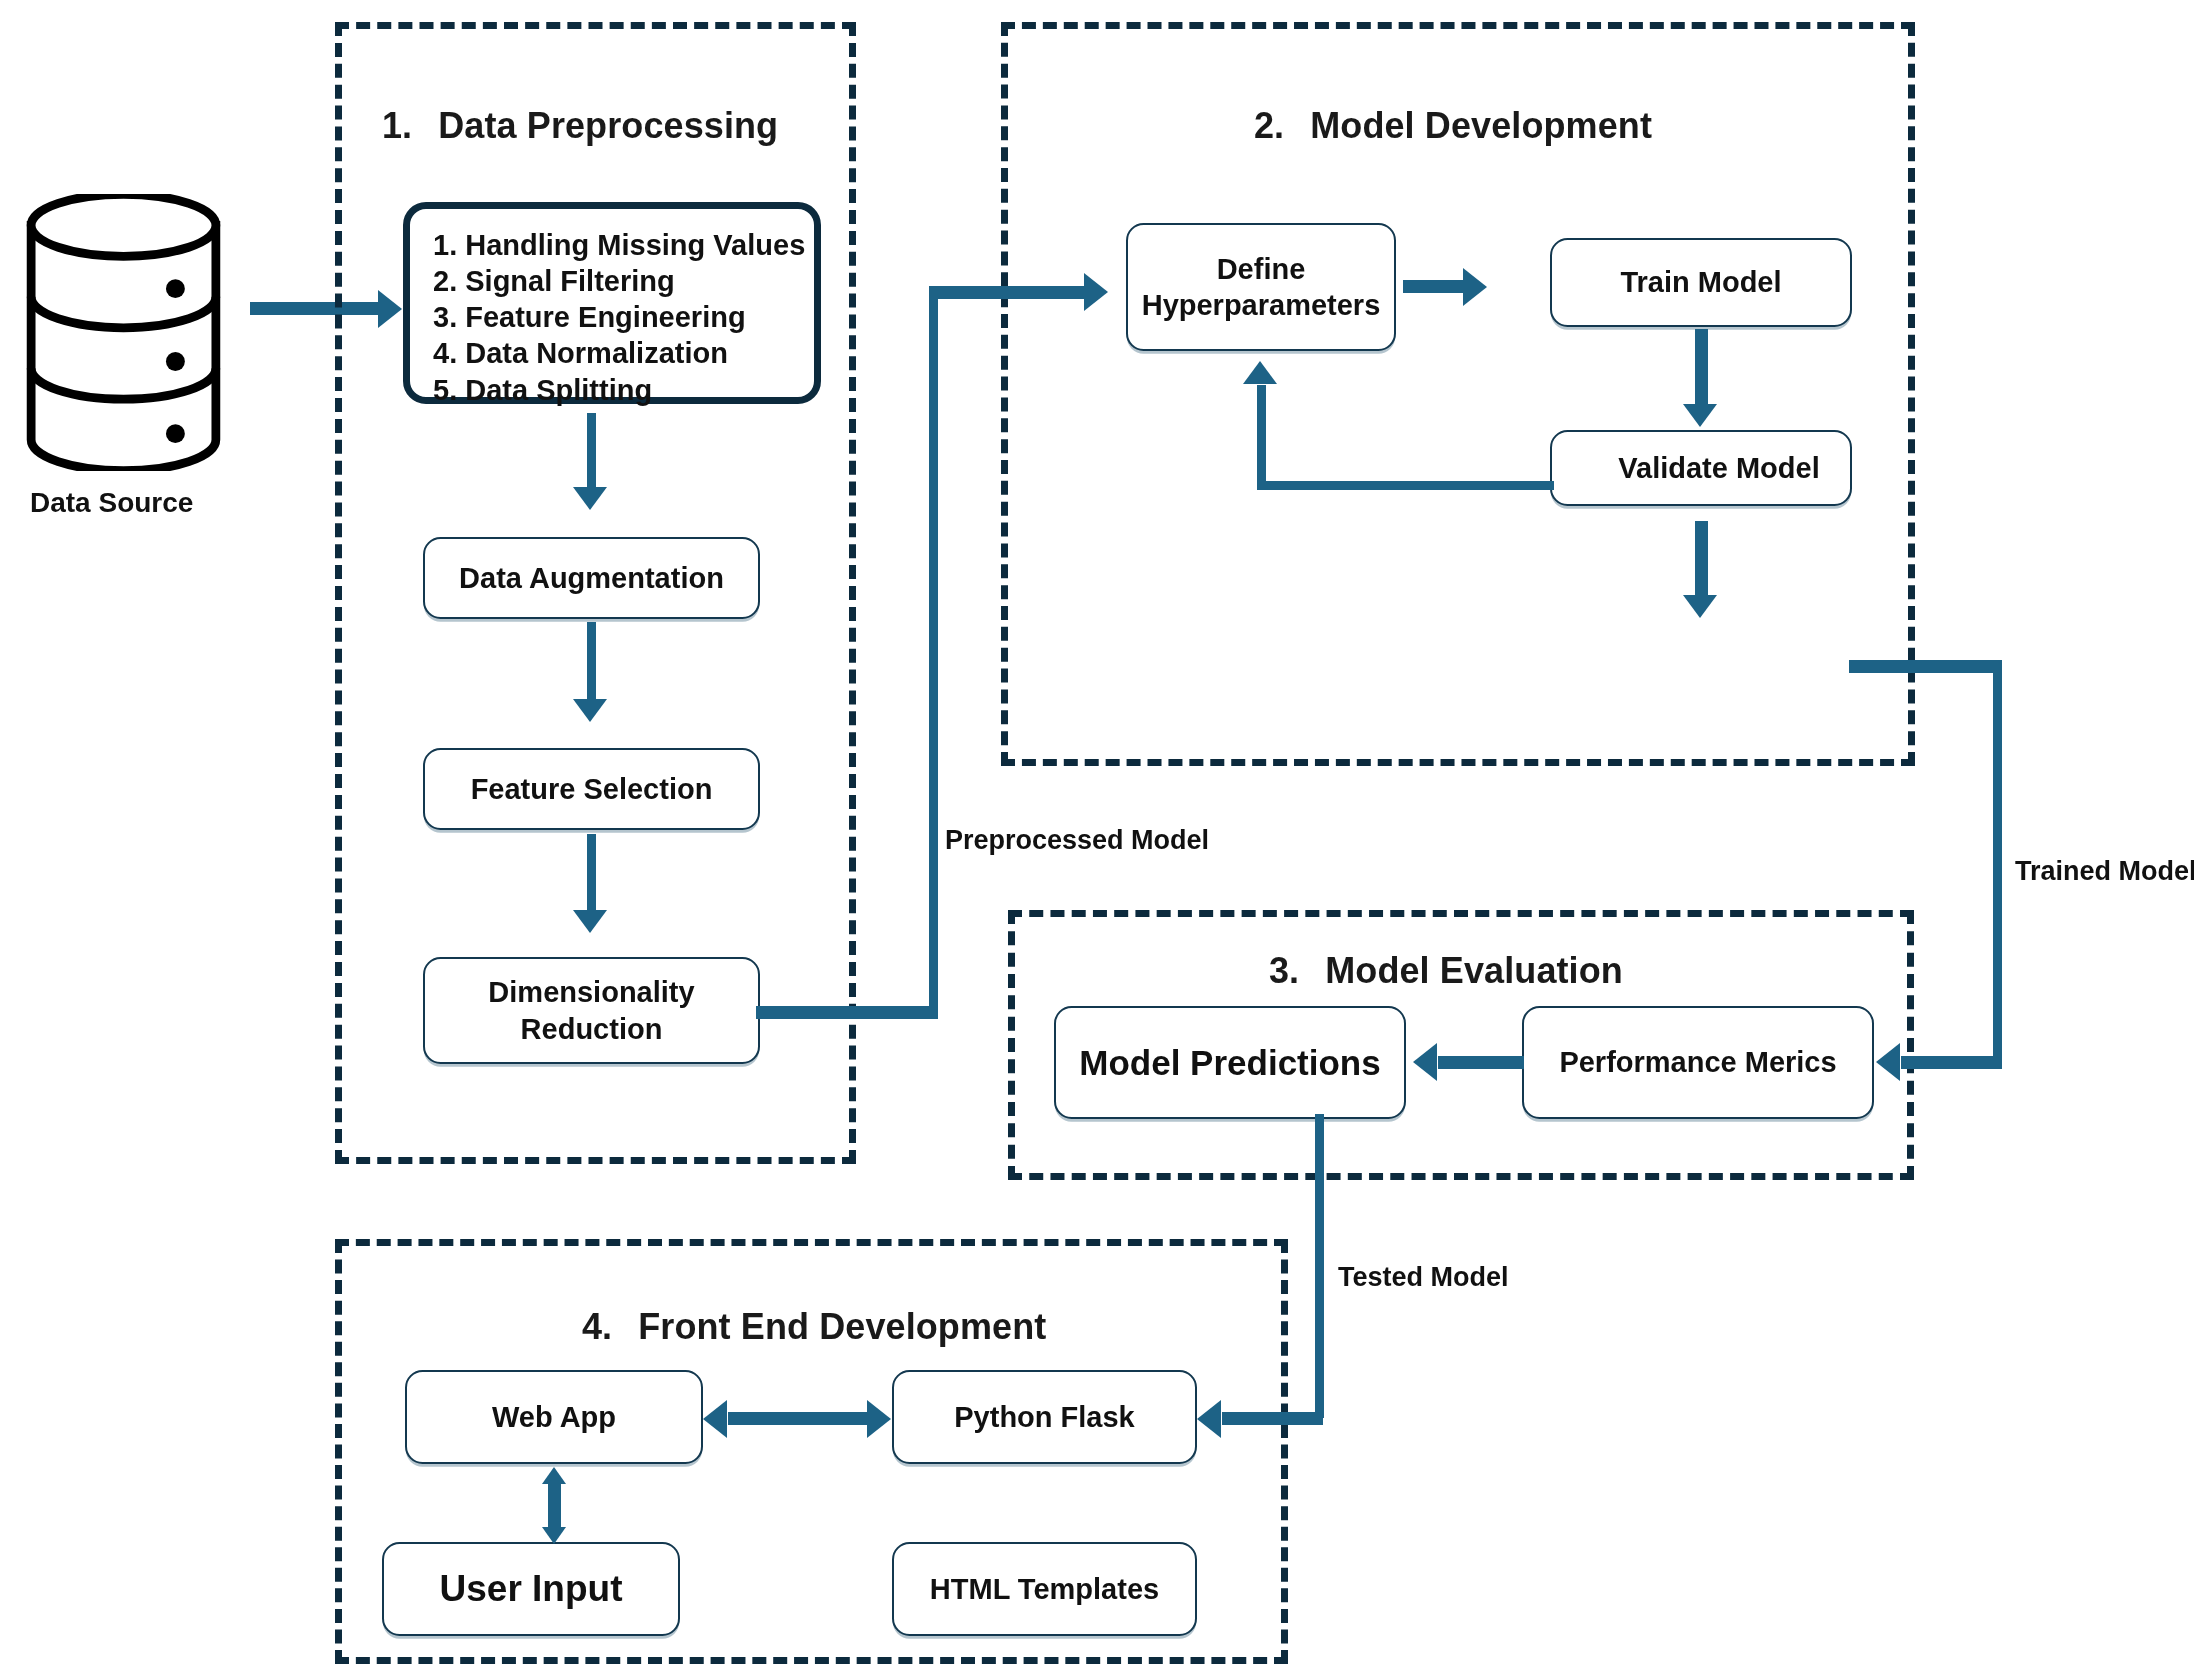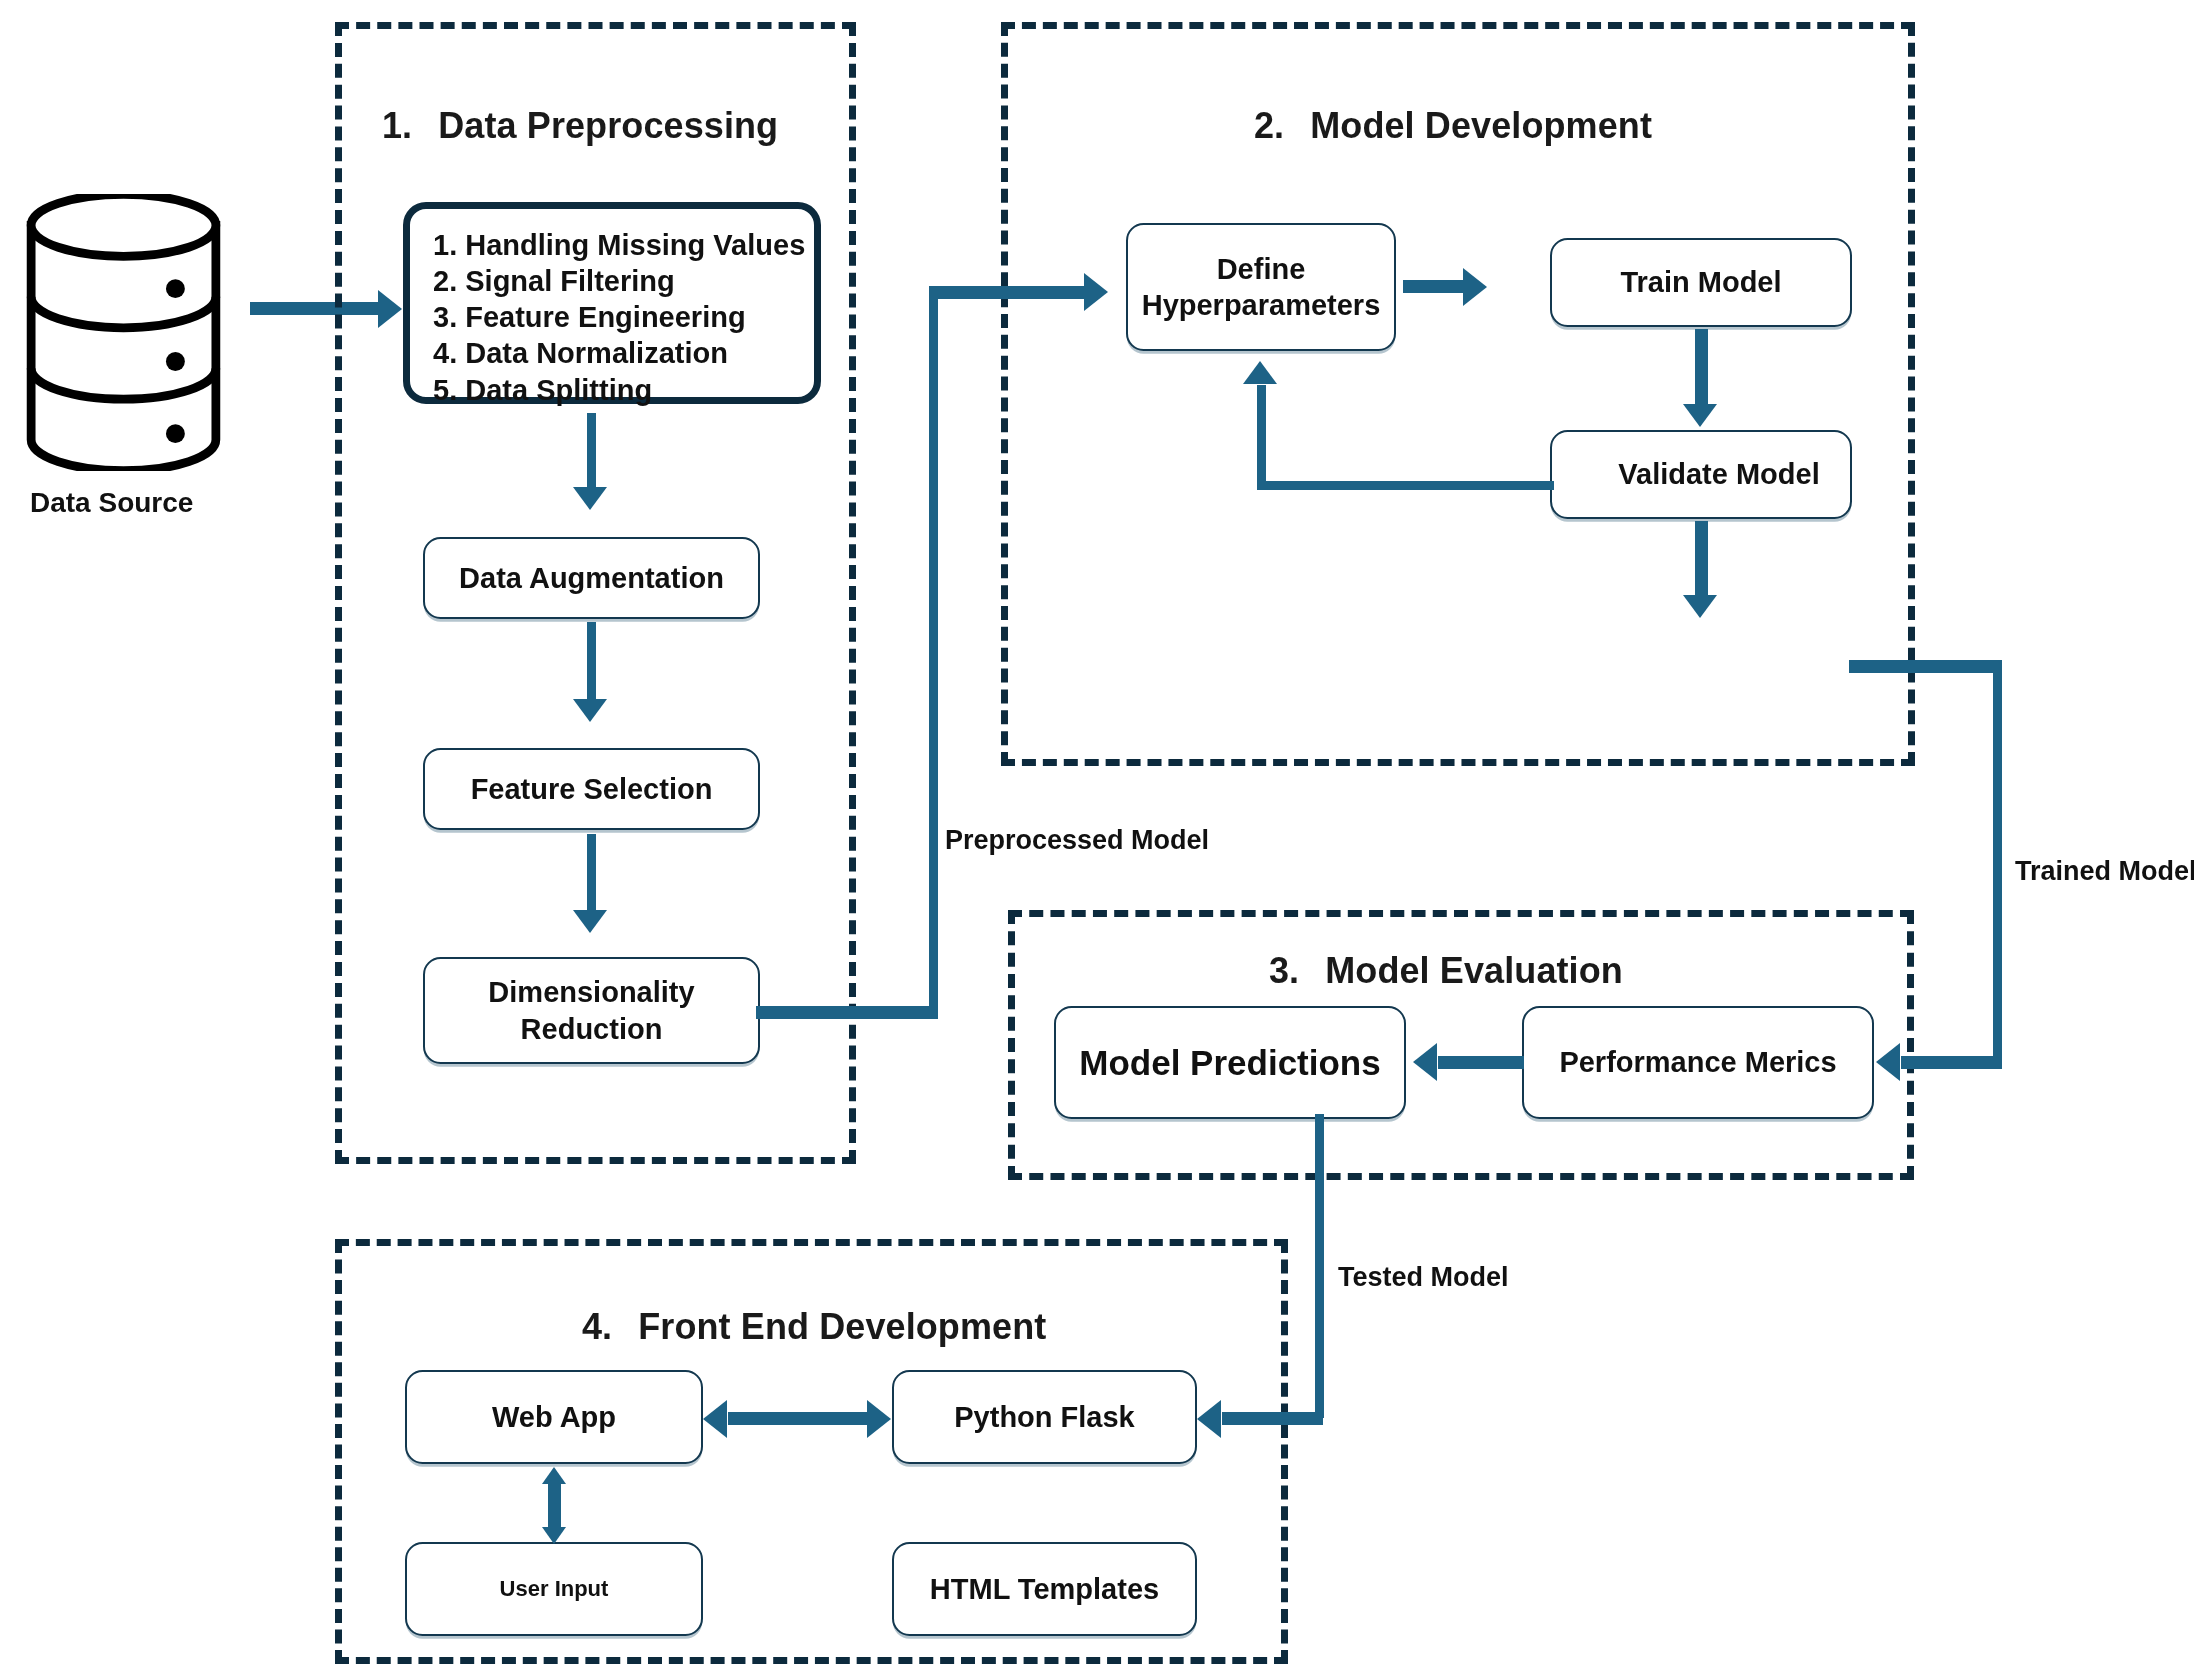--- a/index.html
+++ b/index.html
@@ -194,21 +194,21 @@
   </div>
 
   <div class="conn thick-h" style="left:1403px; top:280px; width:64px;"></div>
   <div class="arrowhead right" style="left:1463px; top:268px;"></div>
 
   <div class="node" style="left:1550px; top:238px; width:302px; height:89px; font-size:29px;">Train Model</div>
 
   <div class="conn thick-v" style="left:1695px; top:329px; height:78px;"></div>
   <div class="arrowhead down" style="left:1683px; top:404px;"></div>
 
-  <div class="node" style="left:1550px; top:430px; width:302px; height:89px; font-size:29px;padding-left:36px;">Validate Model</div>
+  <div class="node" style="left:1550px; top:430px; width:302px; height:76px; font-size:29px;padding-left:36px;">Validate Model</div>
 
   <div class="conn h" style="left:1257px; top:481px; width:297px;"></div>
   <div class="conn v" style="left:1257px; top:385px; height:100px;"></div>
   <div class="arrowhead up" style="left:1243px; top:361px;"></div>
 
   <div class="conn thick-v" style="left:1695px; top:521px; height:78px;"></div>
   <div class="arrowhead down" style="left:1683px; top:595px;"></div>
 
 
   <div class="section" style="left:1008px; top:910px; width:906px; height:270px;"></div>
@@ -241,21 +241,21 @@
   </div>
 
   <div class="node" style="left:405px; top:1370px; width:298px; height:94px; font-size:29px;">Web App</div>
 
   <div class="node" style="left:892px; top:1370px; width:305px; height:94px; font-size:29px;">Python Flask</div>
 
   <div class="conn thick-h" style="left:728px; top:1412px; width:142px;"></div>
   <div class="arrowhead left" style="left:703px; top:1400px;"></div>
   <div class="arrowhead right" style="left:867px; top:1400px;"></div>
 
-  <div class="node" style="left:405px; top:1542px; width:298px; height:94px; font-size:22px;">User Input</div>
+  <div class="node" style="left:382px; top:1542px; width:298px; height:94px; font-size:37px;">User Input</div>
 
   <div class="node" style="left:892px; top:1542px; width:305px; height:94px; font-size:29px;">HTML Templates</div>
 
   <div class="conn thick-v" style="left:548px; top:1484px; height:47px;"></div>
   <div class="arrowhead sm-up" style="left:542px; top:1467px;"></div>
   <div class="arrowhead sm-down" style="left:542px; top:1527px;"></div>
 
   <div class="conn v" style="left:1315px; top:1114px; height:304px;"></div>
   <div class="conn thick-h" style="left:1222px; top:1412px; width:101px;"></div>
   <div class="arrowhead left" style="left:1197px; top:1400px;"></div>

